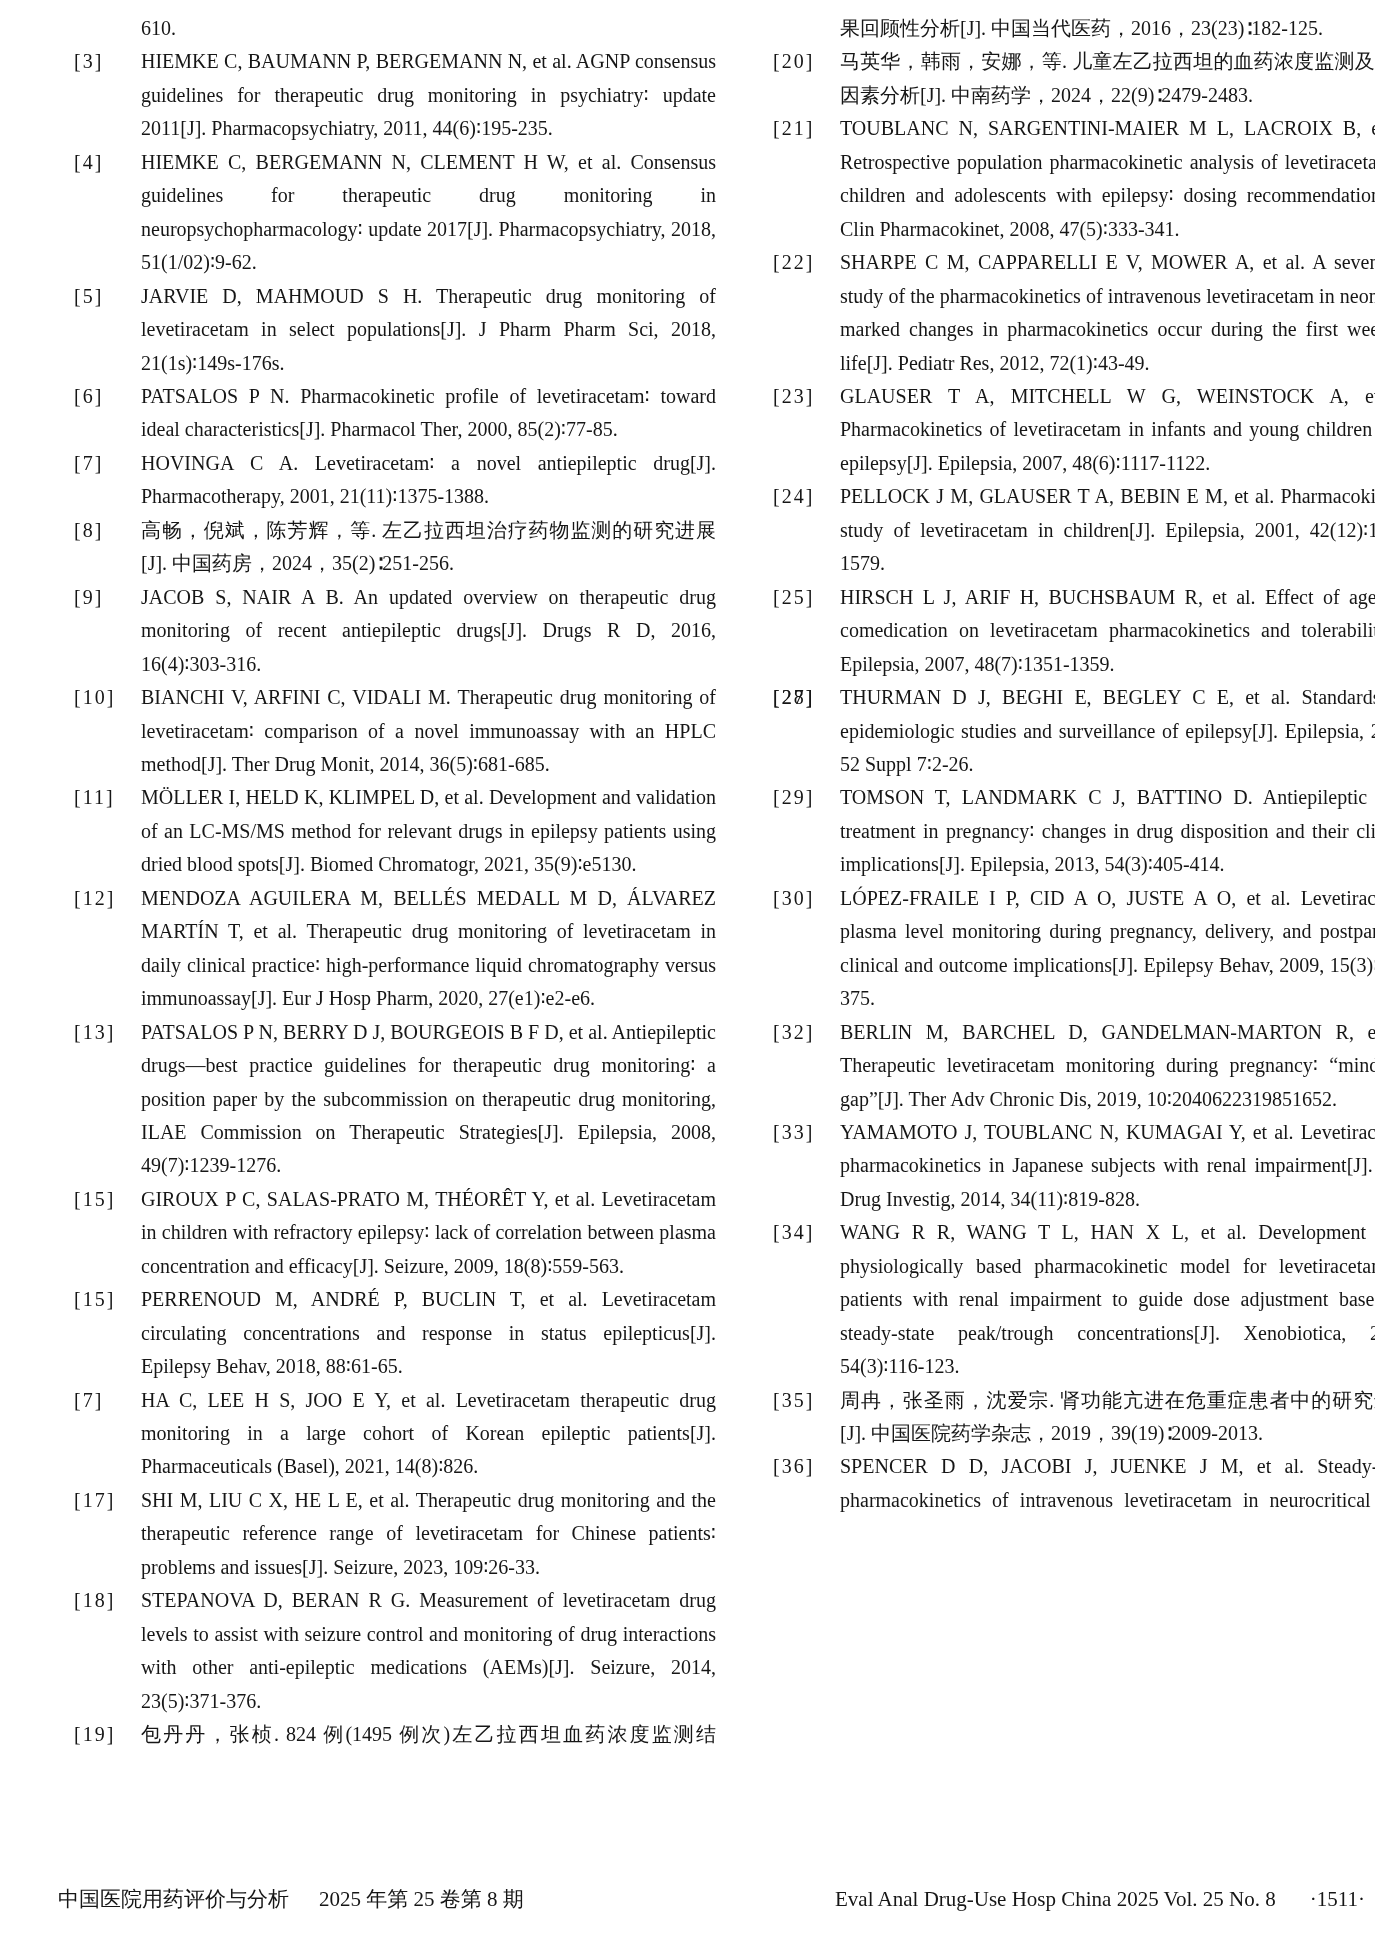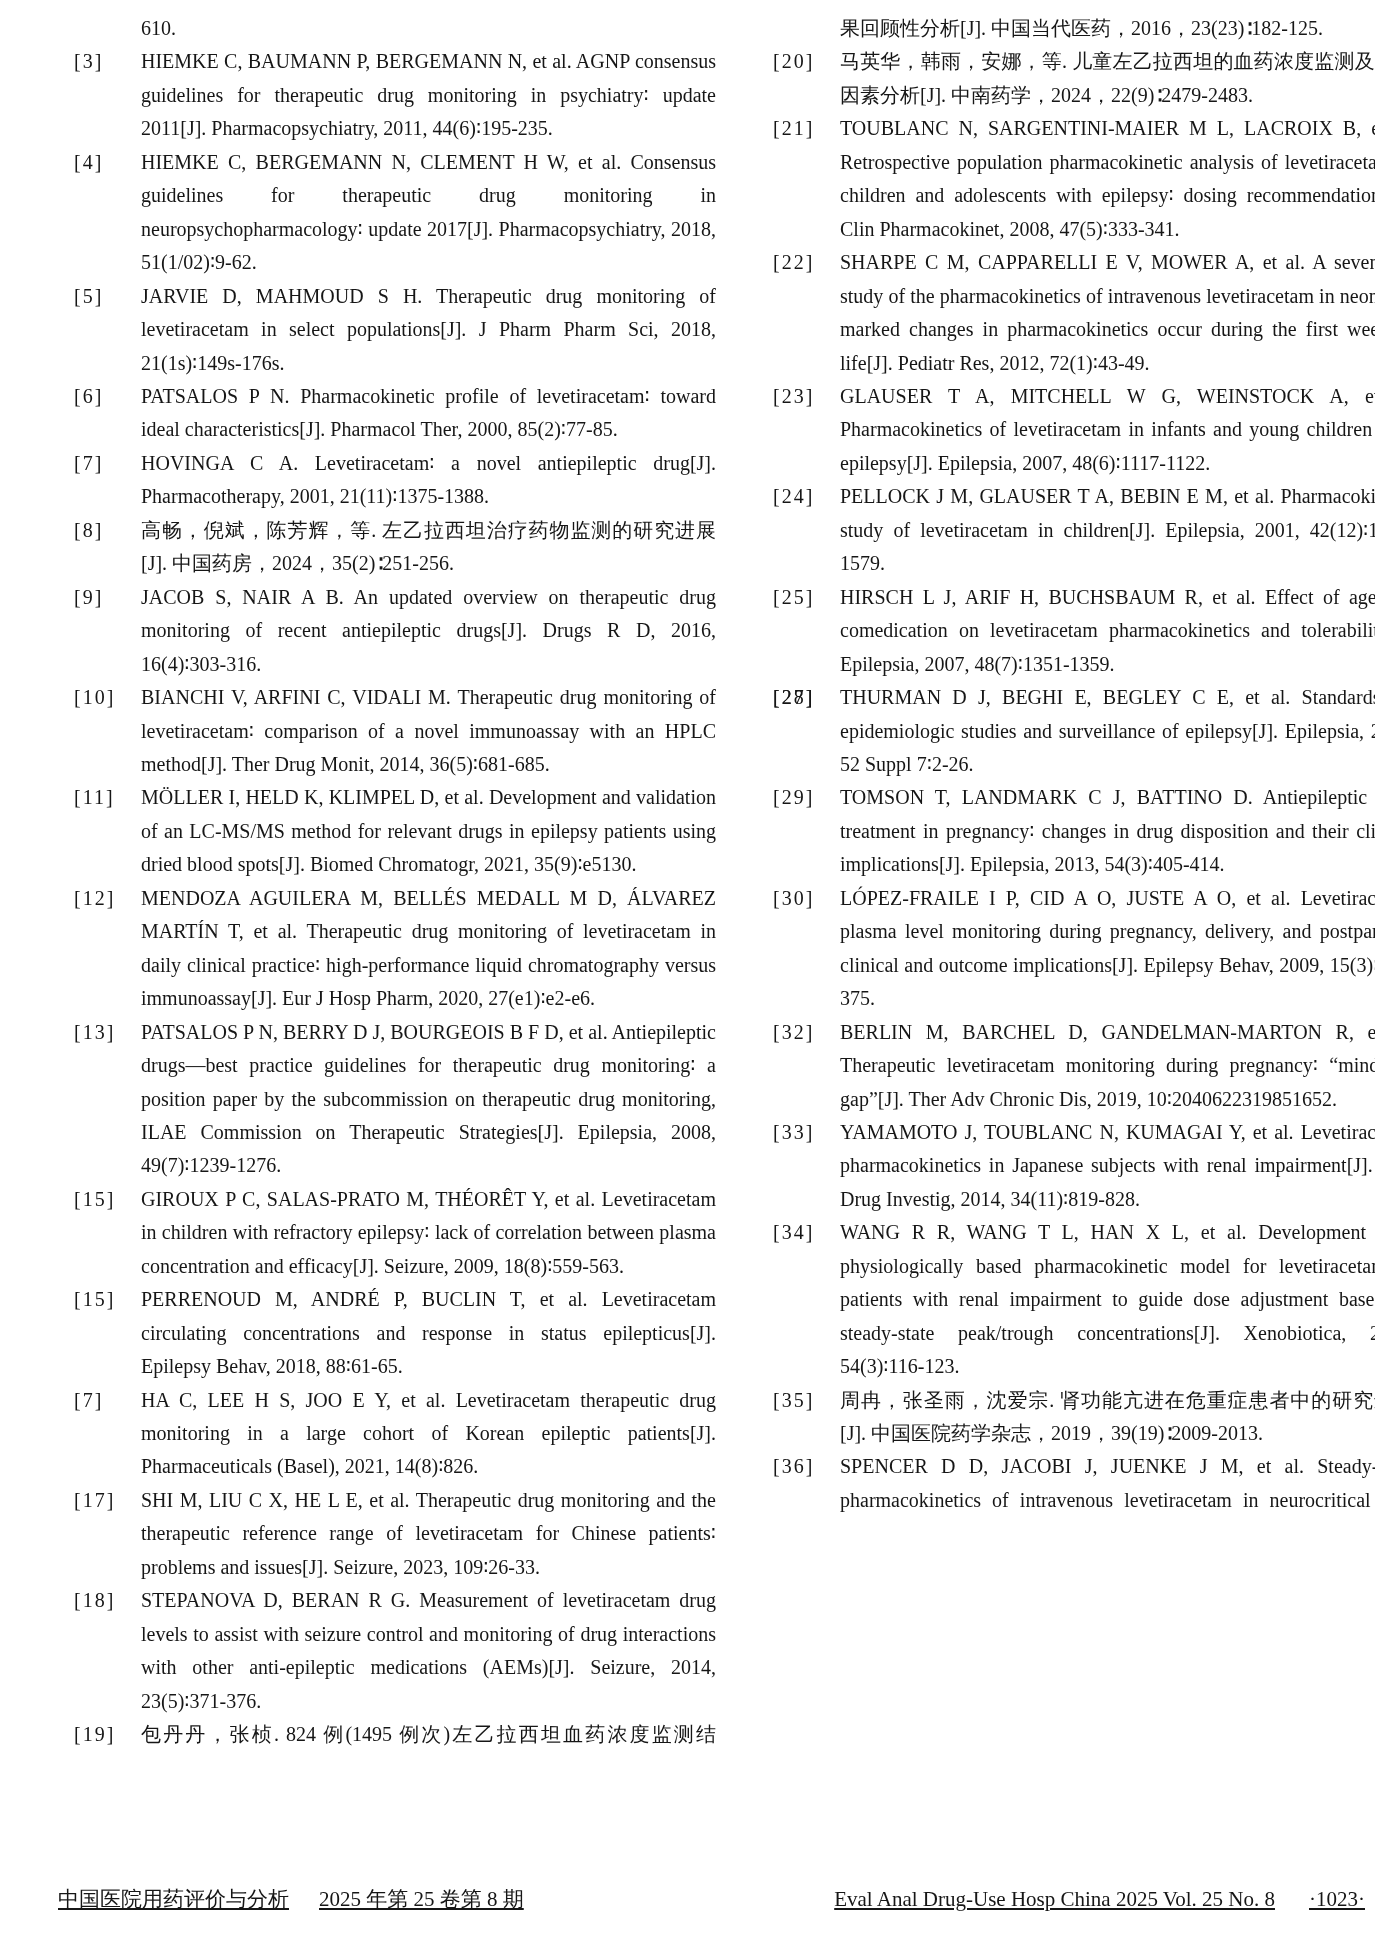--- a/index.html
+++ b/index.html
@@ -23,21 +23,21 @@
   }
   .ref.stretch { text-align-last:justify; }
   .ref .num {
     position:absolute; left:0; top:0;
     letter-spacing:2px; white-space:nowrap;
   }
   .footer {
     position:absolute; top:1884px; left:30px; width:1337px;
     display:flex; justify-content:space-between; align-items:center;
     font-size:21px; line-height:30px;
-    padding-left:28px; padding-right:2px;text-decoration:underline;
+    padding-left:28px; padding-right:2px;
   }
   .footer .issue-cn { margin-left:30px; }
   .footer .page-no { margin-left:34px; }
 </style>
 </head>
 <body>
 
 <div class="columns">
   <div class="col" id="col-left">
     <div class="cont">610.</div>
@@ -175,15 +175,15 @@
     <span class="num">[36]</span><span class="txt">SPENCER D D, JACOBI J, JUENKE J M, et al. Steady-state pharmacokinetics of intravenous levetiracetam in neurocritical care</span>
   </div>
 </div>
 </div>
 
 <div class="footer">
   <div>
     <span>中国医院用药评价与分析</span><span class="issue-cn">2025 年第 25 卷第 8 期</span>
   </div>
   <div>
-    <span>Eval Anal Drug-Use Hosp China 2025 Vol. 25 No. 8</span><span class="page-no">·1023·</span>
+    <span>Eval Anal Drug-Use Hosp China 2025 Vol. 25 No. 8</span><span class="page-no">·1511·</span>
   </div>
 </div>
 
 </body></html>

